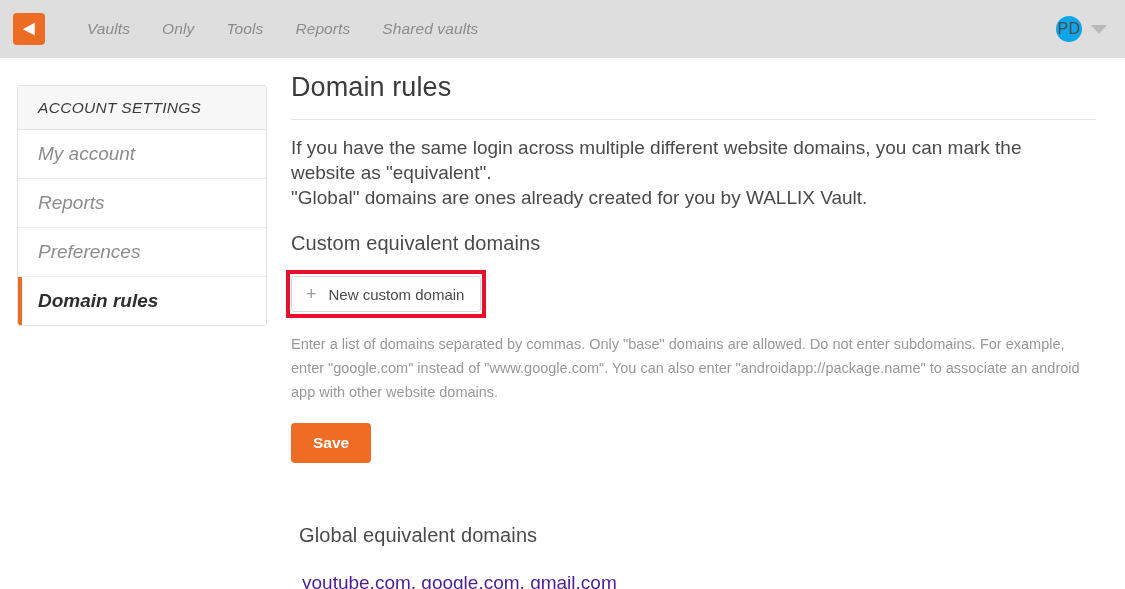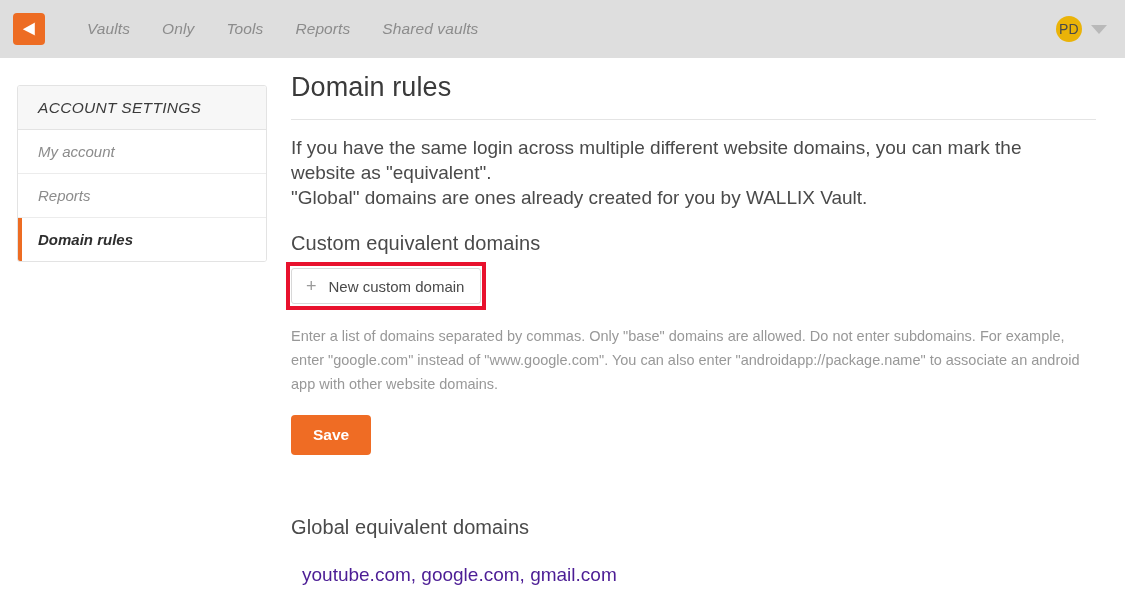--- a/index.html
+++ b/index.html
@@ -63,23 +63,23 @@
     margin-left: auto;
     display: flex;
     align-items: center;
     margin-right: 18px;
     gap: 9px;
   }
   .avatar {
     width: 26px;
     height: 26px;
     border-radius: 50%;
-    background: #eab308;
-    color: #4a4a4a;
-    font-size: 14px;
+    background: #0ea5e9;
+    color: #4a4a4a;
+    font-size: 16px;
     display: flex;
     align-items: center;
     justify-content: center;
     letter-spacing: .4px;
     cursor: pointer;
   }
   .caret-down {
     width: 0; height: 0;
     border-left: 8px solid transparent;
     border-right: 8px solid transparent;
@@ -103,21 +103,21 @@
     background: #f7f7f7;
     border-bottom: 1px solid #e3e3e3;
     padding: 13px 20px 12px 20px;
     font-size: 15.5px;
     color: #3b3b3b;
     letter-spacing: .3px;
   }
   .sidebar-item {
     position: relative;
     padding: 13px 20px 13px 20px;
-    font-size: 15px;
+    font-size: 19px;
     color: #8c8c8c;
     border-bottom: 1px solid #ececec;
     cursor: pointer;
     background: #ffffff;
   }
   .sidebar-item:last-child { border-bottom: none; }
   .sidebar-item.active {
     color: #2e2e2e;
     font-weight: bold;
   }
@@ -149,21 +149,21 @@
     margin: 15px 0 0 0;
     font-size: 19px;
     line-height: 25px;
     color: #4a4a4a;
     max-width: 790px;
   }
   .section-title {
     font-size: 20px;
     font-weight: normal;
     color: #4a4a4a;
-    margin: 22px 0 0 0;
+    margin: 22px 0 8px 0;
     letter-spacing: .1px;
   }
 
   .newdomain-wrap {
     margin-top: 13px;
     display: inline-block;
     position: relative;
   }
   .btn-newdomain {
     display: inline-flex;
@@ -216,21 +216,21 @@
     font-family: "Liberation Sans", sans-serif;
   }
 
   .global-section {
     margin-top: 61px;
   }
   .global-title {
     font-size: 20px;
     font-weight: normal;
     color: #4a4a4a;
-    margin: 0 0 10px 0;
+    margin: 0 0 10px 8px;
     letter-spacing: .1px;
   }
   .domain-list { padding-left: 11px; }
   .domain-row {
     font-size: 19px;
     color: #4c1d95;
     padding: 15px 0 14px 0;
     border-bottom: 1px solid #e6e6e6;
   }
 </style>
@@ -260,20 +260,23 @@
 </div>
 
 <div class="sidebar">
   <div class="sidebar-header">ACCOUNT SETTINGS</div>
   <div class="sidebar-item">
     <span>My account</span>
   </div>
   <div class="sidebar-item">
     <span>Reports</span>
   </div>
+  <div class="sidebar-item">
+    <span>Preferences</span>
+  </div>
   <div class="sidebar-item active">
     <span>Domain rules</span>
   </div>
 </div>
 
 <div class="main">
   <h1 class="page-title">Domain rules</h1>
 
   <p class="intro">
     <span>If you have the same login across multiple different website domains, you can mark the website as "equivalent".</span><br>

